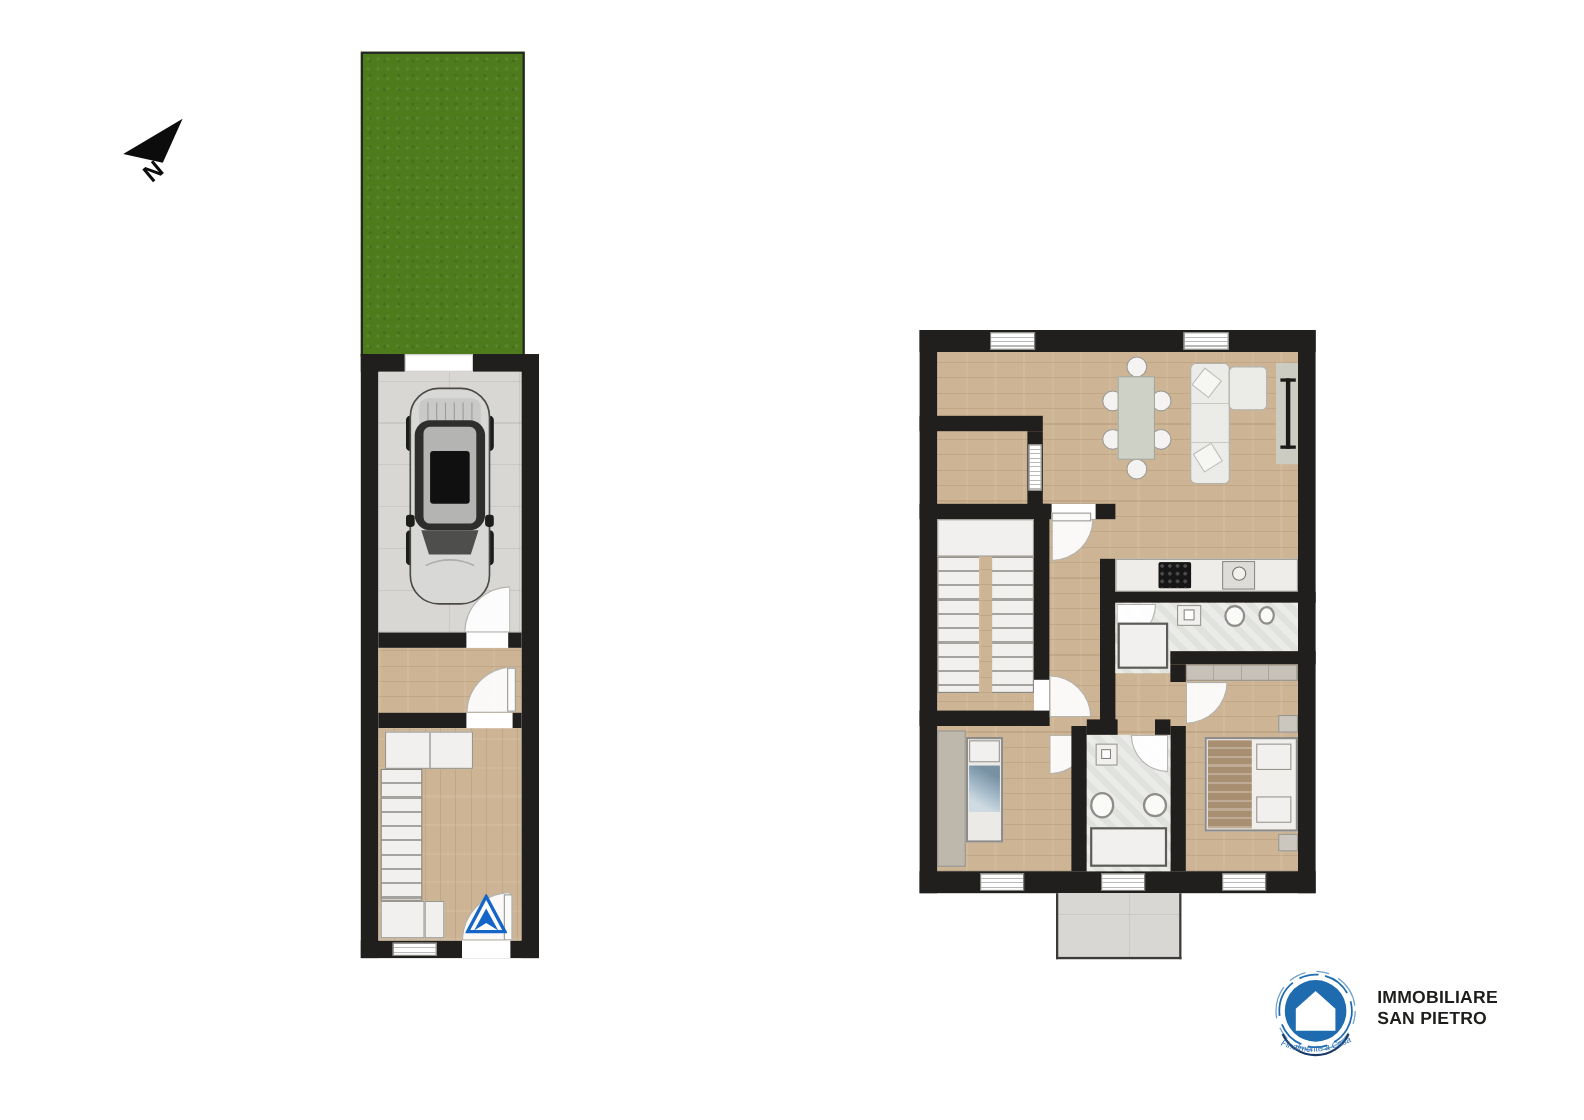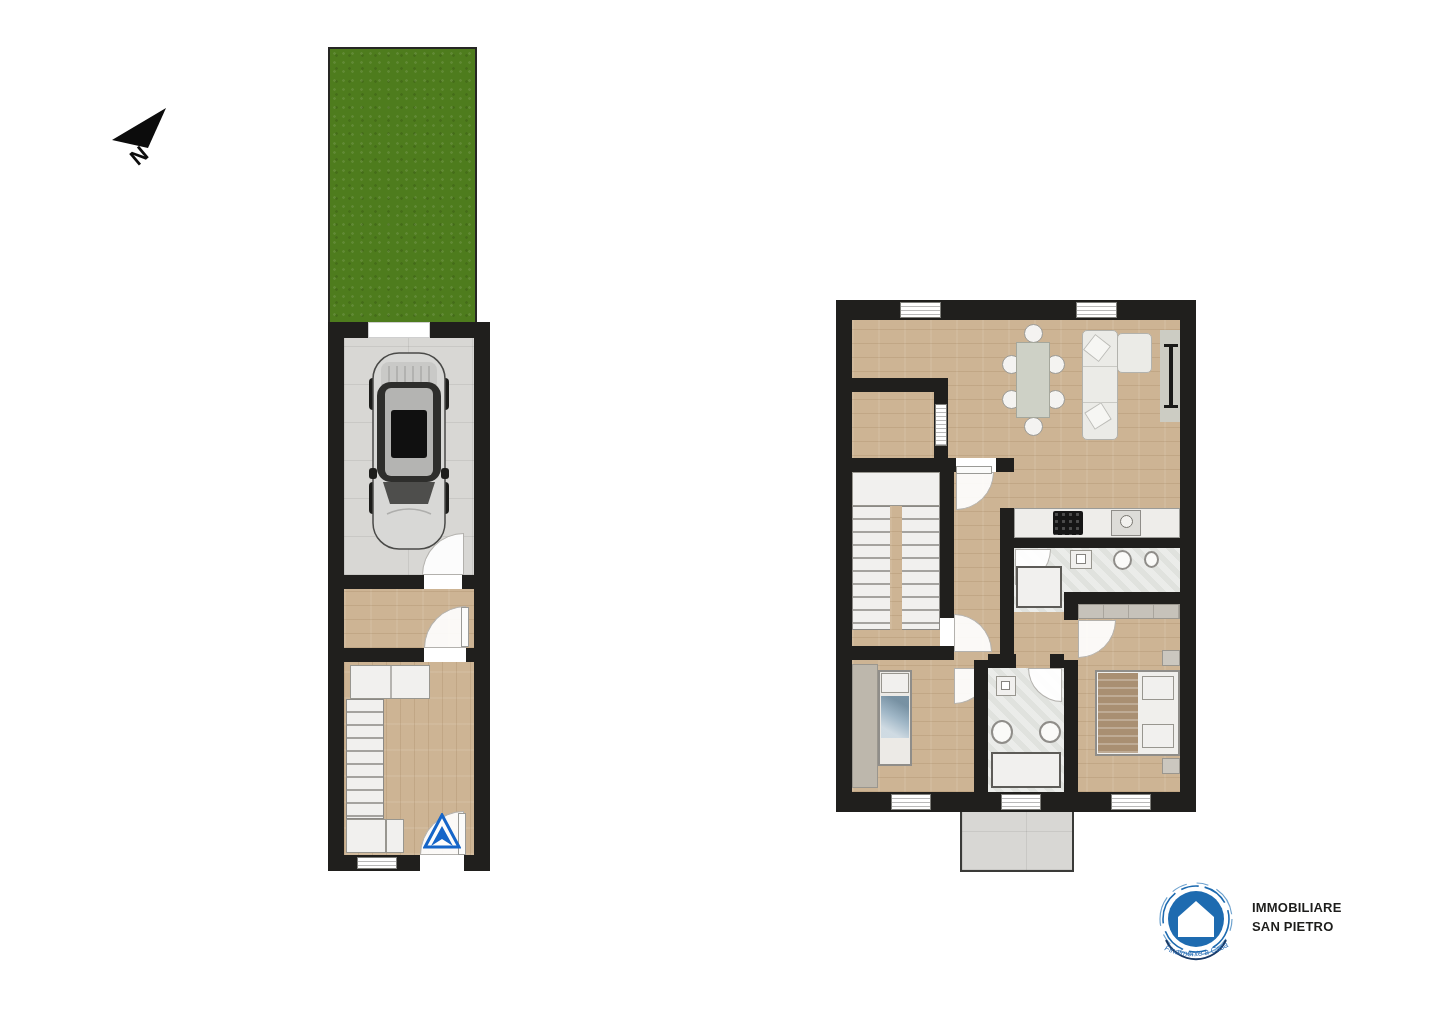--- a/index.html
+++ b/index.html
@@ -32,21 +32,21 @@
   .win{background:#fff repeating-linear-gradient(180deg,transparent 0 3px,#b9b9b9 3px 4px);
        border:1px solid #7e7e7a;}
   .arc{background:rgba(255,255,255,.92);border:1px solid #b3b1ad;}
   .leaf{background:#fbfbfa;border:1px solid #9a9a96;}
   .steps{background:repeating-linear-gradient(180deg,#f1f0ee 0 11px,#a5a39f 11px 13px);
          border:1px solid #8b8985;}
   .white-furn{background:var(--furnWhite);border:1px solid var(--furnBorder);}
   .grey-furn{background:var(--greyFurn);border:1px solid #9a968e;}
   .chair{width:19px;height:19px;border-radius:50%;background:#f4f3f1;border:1px solid #9a9a96;}
   .oval{background:#fafaf8;border:2px solid #8f8d89;border-radius:50%;}
-  .logo-text{color:var(--textDark);font-weight:bold;font-size:13px;line-height:19px;
+  .logo-text{color:var(--textDark);font-weight:bold;font-size:16px;line-height:19px;
              letter-spacing:.2px;}
 </style>
 </head>
 <body>
 
 <div id="canvas">
 
   <svg class="a" style="left:104px;top:104px;" width="70" height="78" viewBox="0 0 70 78">
     <polygon points="8,36 62,4 44,44" fill="#0c0c0c"></polygon>
     <text x="30" y="64" font-size="22" font-weight="bold" fill="#0c0c0c" transform="rotate(-40 30 58)">N</text>

